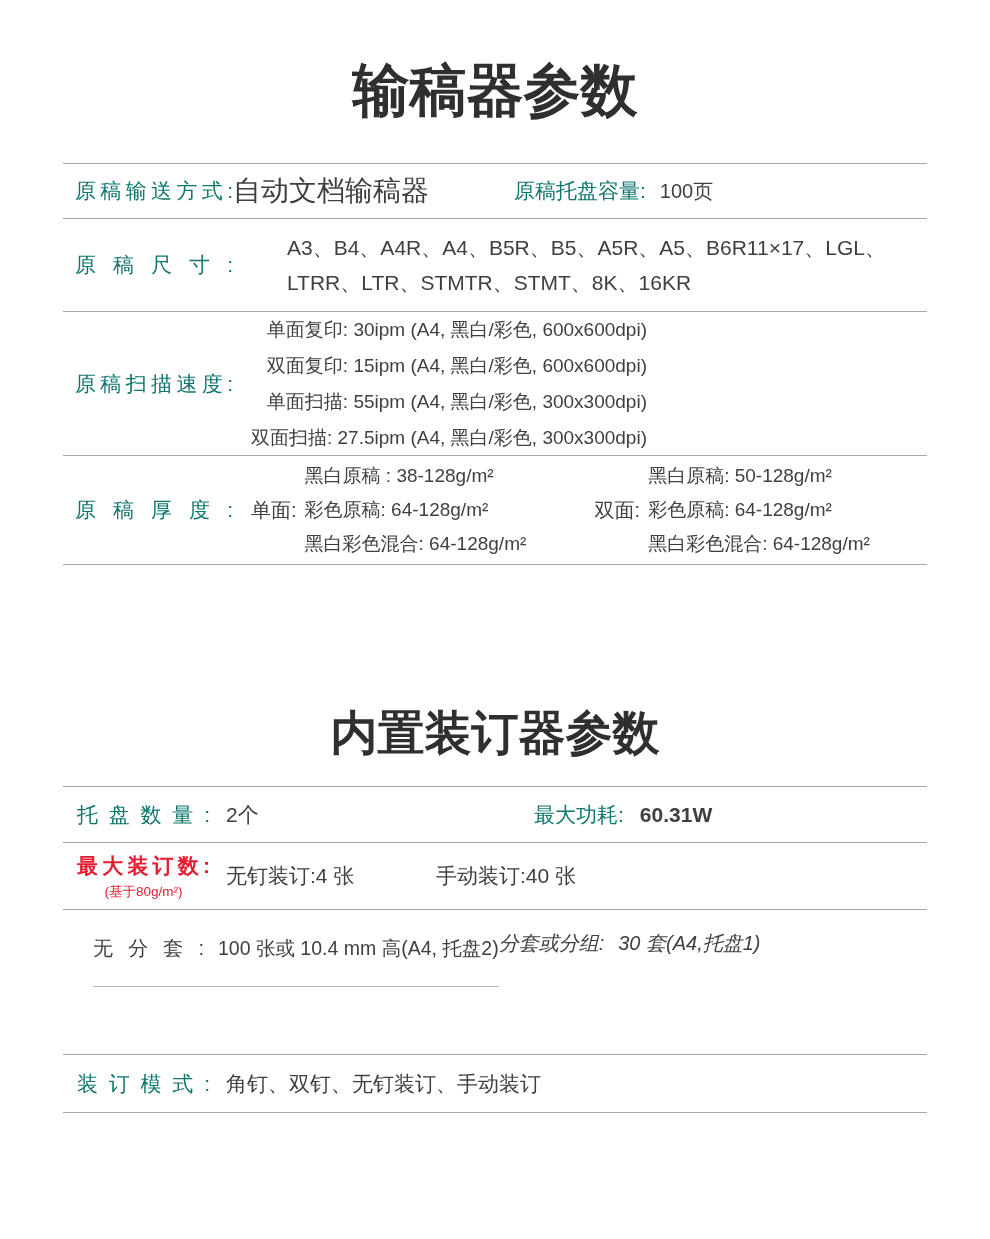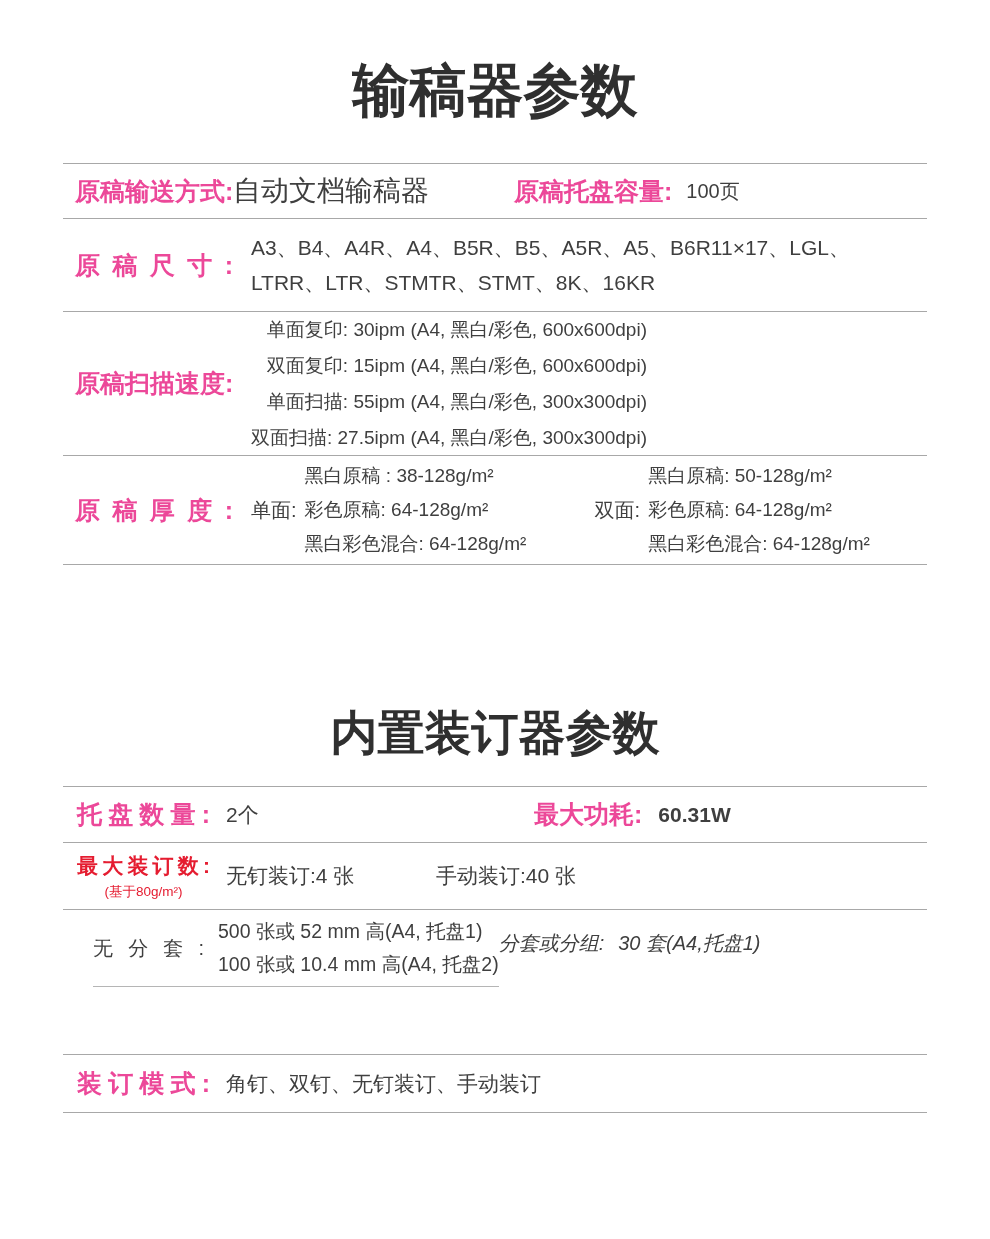--- a/index.html
+++ b/index.html
@@ -29,32 +29,32 @@
   .row {
     display: flex;
     align-items: center;
     border-bottom: 1px solid #a8a8a8;
     padding-left: 12px;
   }
   .t2 .row { padding-left: 14px; }
 
   
   #row-feed      { height: 54px; }
-  #row-size      { height: 92px; }
+  #row-size      { height: 92px; gap: 36px; }
   #row-speed     { height: 143px; }
   #row-thick     { height: 108px; }
   #row-traycount { height: 55px; }
   #row-staple    { height: 66px; }
   #row-capacity  { height: 144px; }
   #row-mode      { height: 57px; }
 
   .lbl {
-    color: #ec4899;
-    font-weight: bold;
-    font-size: 25px;
+    color: #0f766e;
+    font-weight: normal;
+    font-size: 21px;
     white-space: nowrap;
     flex: none;
   }
   .lbl-j  { display: inline-block; width: 158px; text-align: justify; text-align-last: justify; }
   .lbl-j2 { display: inline-block; width: 133px; text-align: justify; text-align-last: justify; }
 
   .val { color: #3f3f3f; font-size: 20px; }
 
   
   #feed-value { width: 281px; font-size: 28px; flex: none; font-family: Liberation Mono, monospace; }
@@ -173,21 +173,20 @@
         <span class="v v2 val">无钉装订:4 张</span>
         <span class="v val">手动装订:40 张</span>
       </div>
     </div>
 
     <div class="row" id="row-capacity">
       <div class="cap-col">
         <div class="cap-top">
           <span class="cap-sublbl-j">无分套:</span>
           <div class="cap-lines">
-            <div>500 张或 52 mm 高(A4, 托盘1)</div>
             <div>100 张或 10.4 mm 高(A4, 托盘2)</div>
           </div>
         </div>
         <div class="cap-bottom">
           <span class="cap-sublbl">分套或分组:</span>
           <span class="val" id="sort-value">30 套(A4,托盘1)</span>
         </div>
       </div>
     </div>
 

